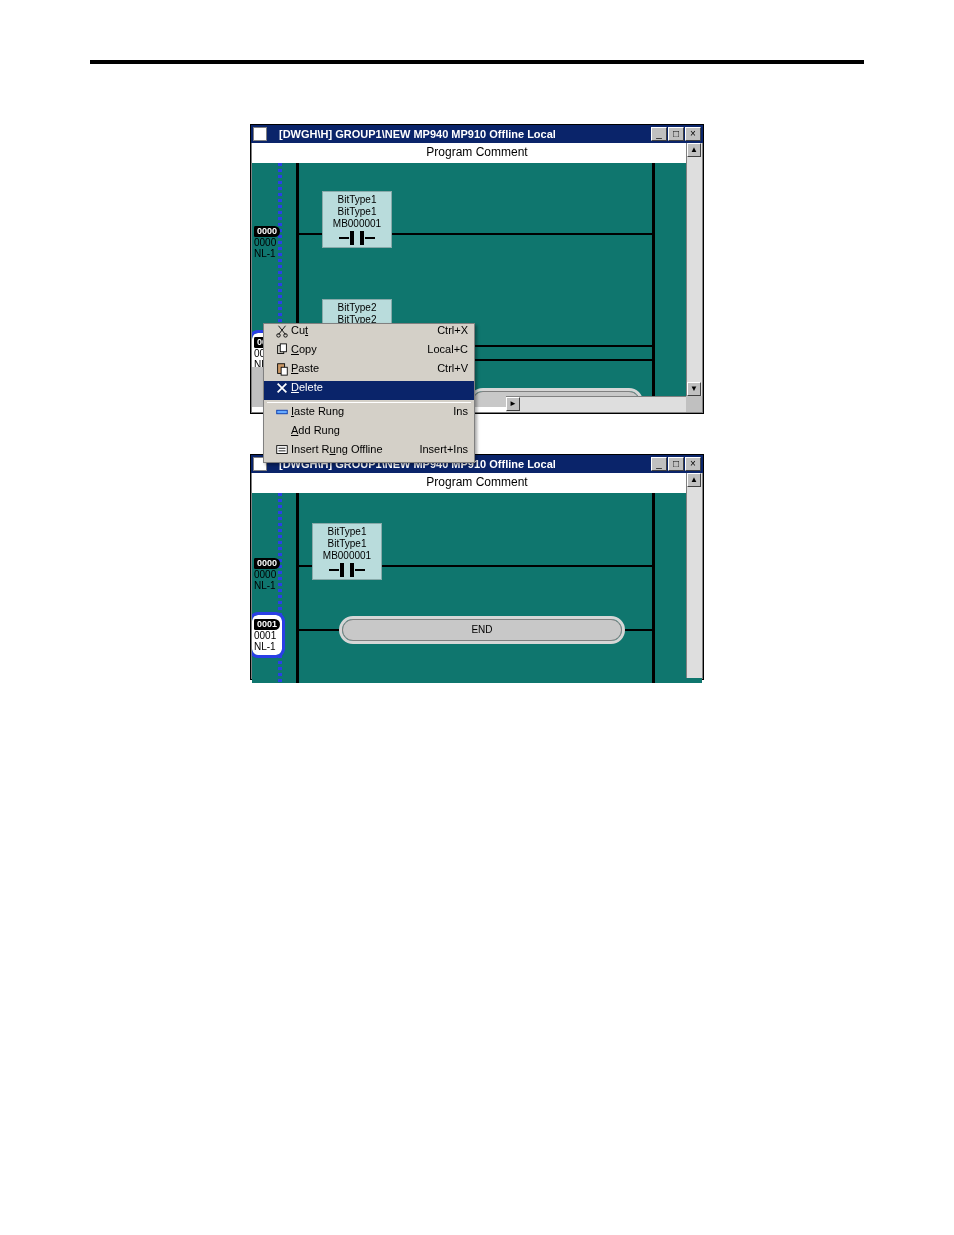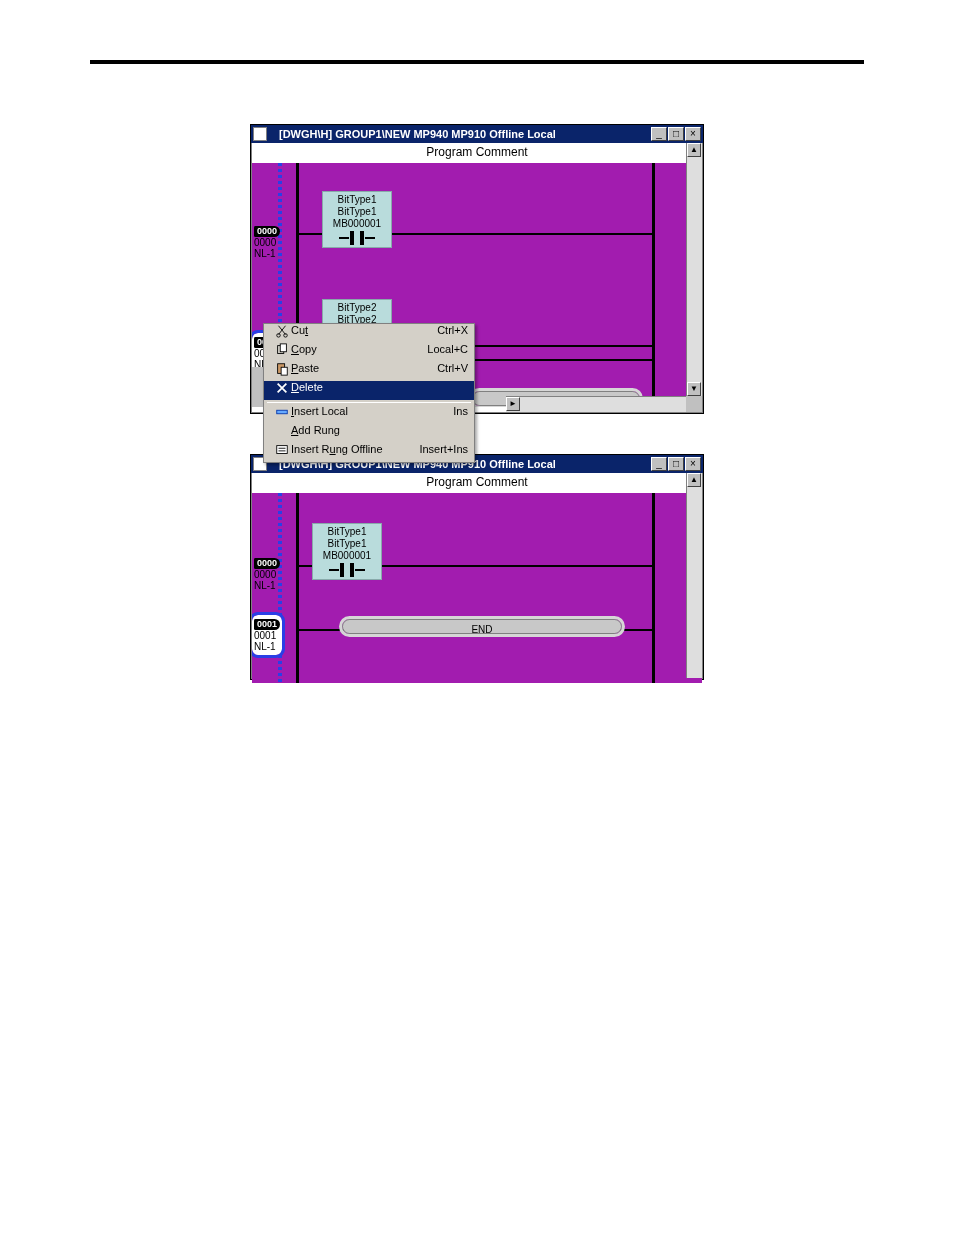--- a/index.html
+++ b/index.html
@@ -61,21 +61,21 @@
   .prog-comment {
     text-align: center;
     font-size: 12px;
     padding: 2px 0 4px;
     color: #000;
   }
 
   .ladder-canvas {
     position: relative;
     height: 244px;
-    background: #a21caf;
+    background: #0f766e;
     overflow: hidden;
   }
   .ladder-canvas.short { height: 190px; }
 
   
   .left-rail-ticks {
     position: absolute;
     left: 26px; top: 0; bottom: 0; width: 4px;
     background: repeating-linear-gradient(#2a3fe6 0 3px, transparent 3px 6px);
   }
@@ -125,21 +125,21 @@
   .contact .sym {
     display: flex; justify-content: center; align-items: center;
     height: 16px;
   }
   .sym .bar { width: 4px; height: 14px; background: #000; margin: 0 1px; }
   .sym .stub { width: 10px; height: 2px; background: #000; }
 
   
   .end-block {
     position: absolute;
-    left: 90px; width: 280px; height: 15px;
+    left: 90px; width: 280px; height: 22px;
     background: #c8c8c8;
     border: 1px solid #808080;
     border-radius: 11px;
     text-align: center; font-size: 10px; line-height: 20px;
     color: #000;
     outline: 3px solid #d6d6d6;
   }
 
   
   .vscroll {
@@ -326,21 +326,21 @@
         <span class="lbl"><span class="ul">D</span><span>elete</span></span>
         <span class="sc"></span>
       </div>
       <div class="sep"></div>
       <div class="row">
         <span class="ico">
           <svg viewBox="0 0 16 16">
               <rect x="2" y="6" width="12" height="4" fill="#6af" stroke="#03a"></rect>
             </svg>
         </span>
-        <span class="lbl"><span class="ul">I</span><span>nsert Local</span></span>
+        <span class="lbl"><span class="ul">I</span><span>aste Rung</span></span>
         <span class="sc">Ins</span>
       </div>
       <div class="row">
         <span class="ico"></span>
         <span class="lbl"><span class="ul">A</span><span>dd Rung</span></span>
         <span class="sc"></span>
       </div>
       <div class="row">
         <span class="ico">
           <svg viewBox="0 0 16 16">

